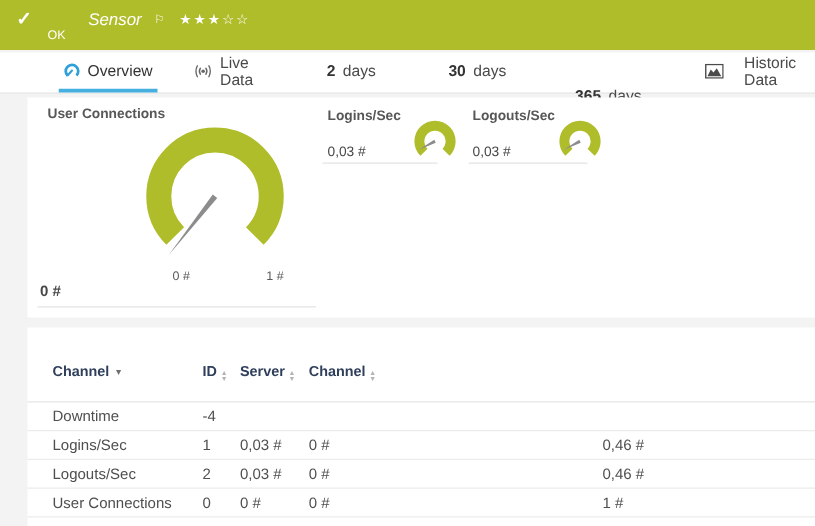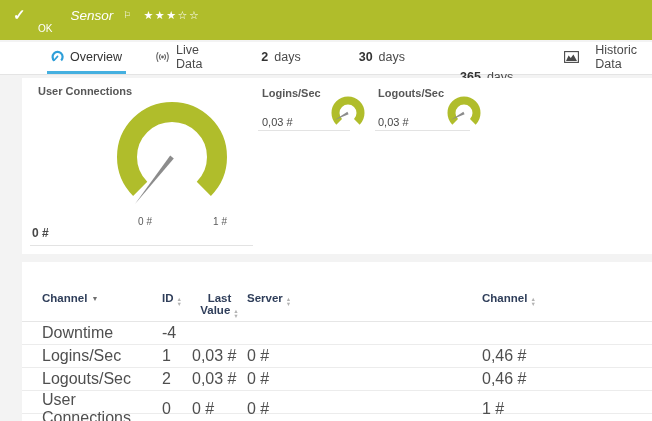--- a/index.html
+++ b/index.html
@@ -46,21 +46,21 @@
   .minigauge{position:absolute;top:14px;}
   
   .trow{
     display:grid;grid-template-columns:120px 30px 55px 235px 160px;
     padding-left:20px;align-items:center;box-sizing:border-box;
   }
   .thead{height:60px;align-items:start;padding-top:30px;
          border-bottom:1px solid #e6e6e6;
          font-size:11.5px;font-weight:bold;color:#2f3e5a;}
   .tdata{height:23px;border-bottom:1px solid #ececec;
-         font-size:16px;color:#4f4f4f;}
+         font-size:12px;color:#4f4f4f;}
   .cell-r{text-align:left;}
   .cell-c{text-align:center;}
   .sortdown{font-size:7px;color:#6f6f6f;margin-left:4px;vertical-align:1px;}
   .sort2{display:inline-flex;flex-direction:column;margin-left:3px;color:#b3b3b3;
          font-size:5.5px;line-height:4.5px;vertical-align:1px;}
 </style>
 </head>
 <body>
 
 <div class="topbar">
@@ -149,26 +149,20 @@
   <div class="trow thead">
     <div>
       <span>Channel</span><span class="sortdown">▼</span>
     </div>
     <div class="cell-r">
       <span>ID</span><span class="sort2">
           <span>▲</span>
           <span>▼</span>
         </span>
     </div>
-    <div class="cell-c">
-      <span>Last Value</span><span class="sort2">
-          <span>▲</span>
-          <span>▼</span>
-        </span>
-    </div>
     <div class="cell-r">
       <span>Server</span><span class="sort2">
           <span>▲</span>
           <span>▼</span>
         </span>
     </div>
     <div class="cell-r">
       <span>Channel</span><span class="sort2">
           <span>▲</span>
           <span>▼</span>

